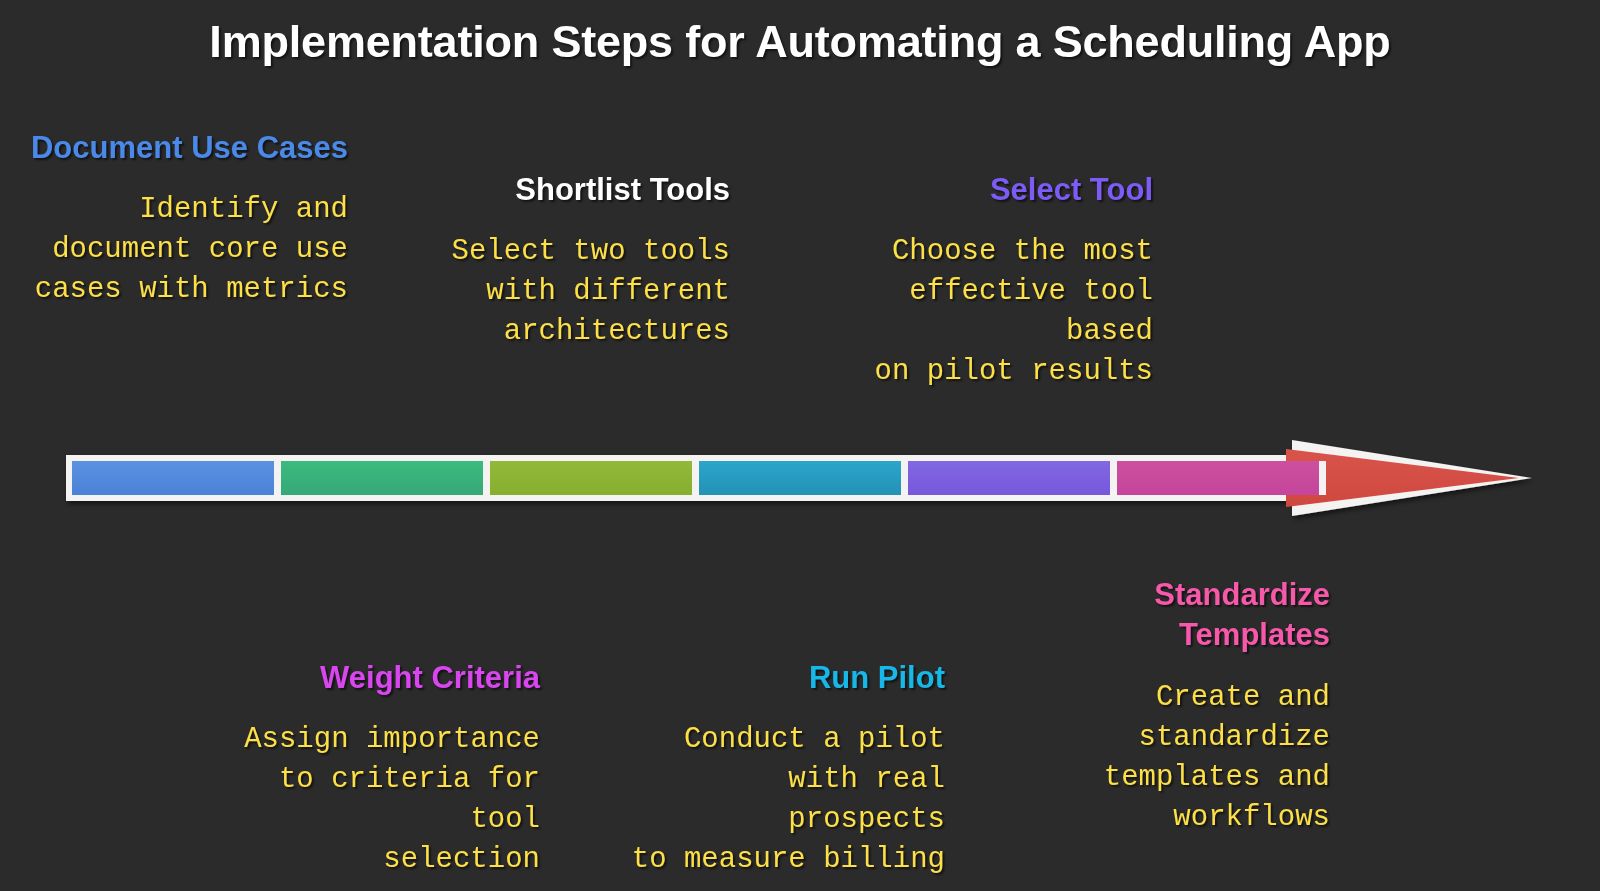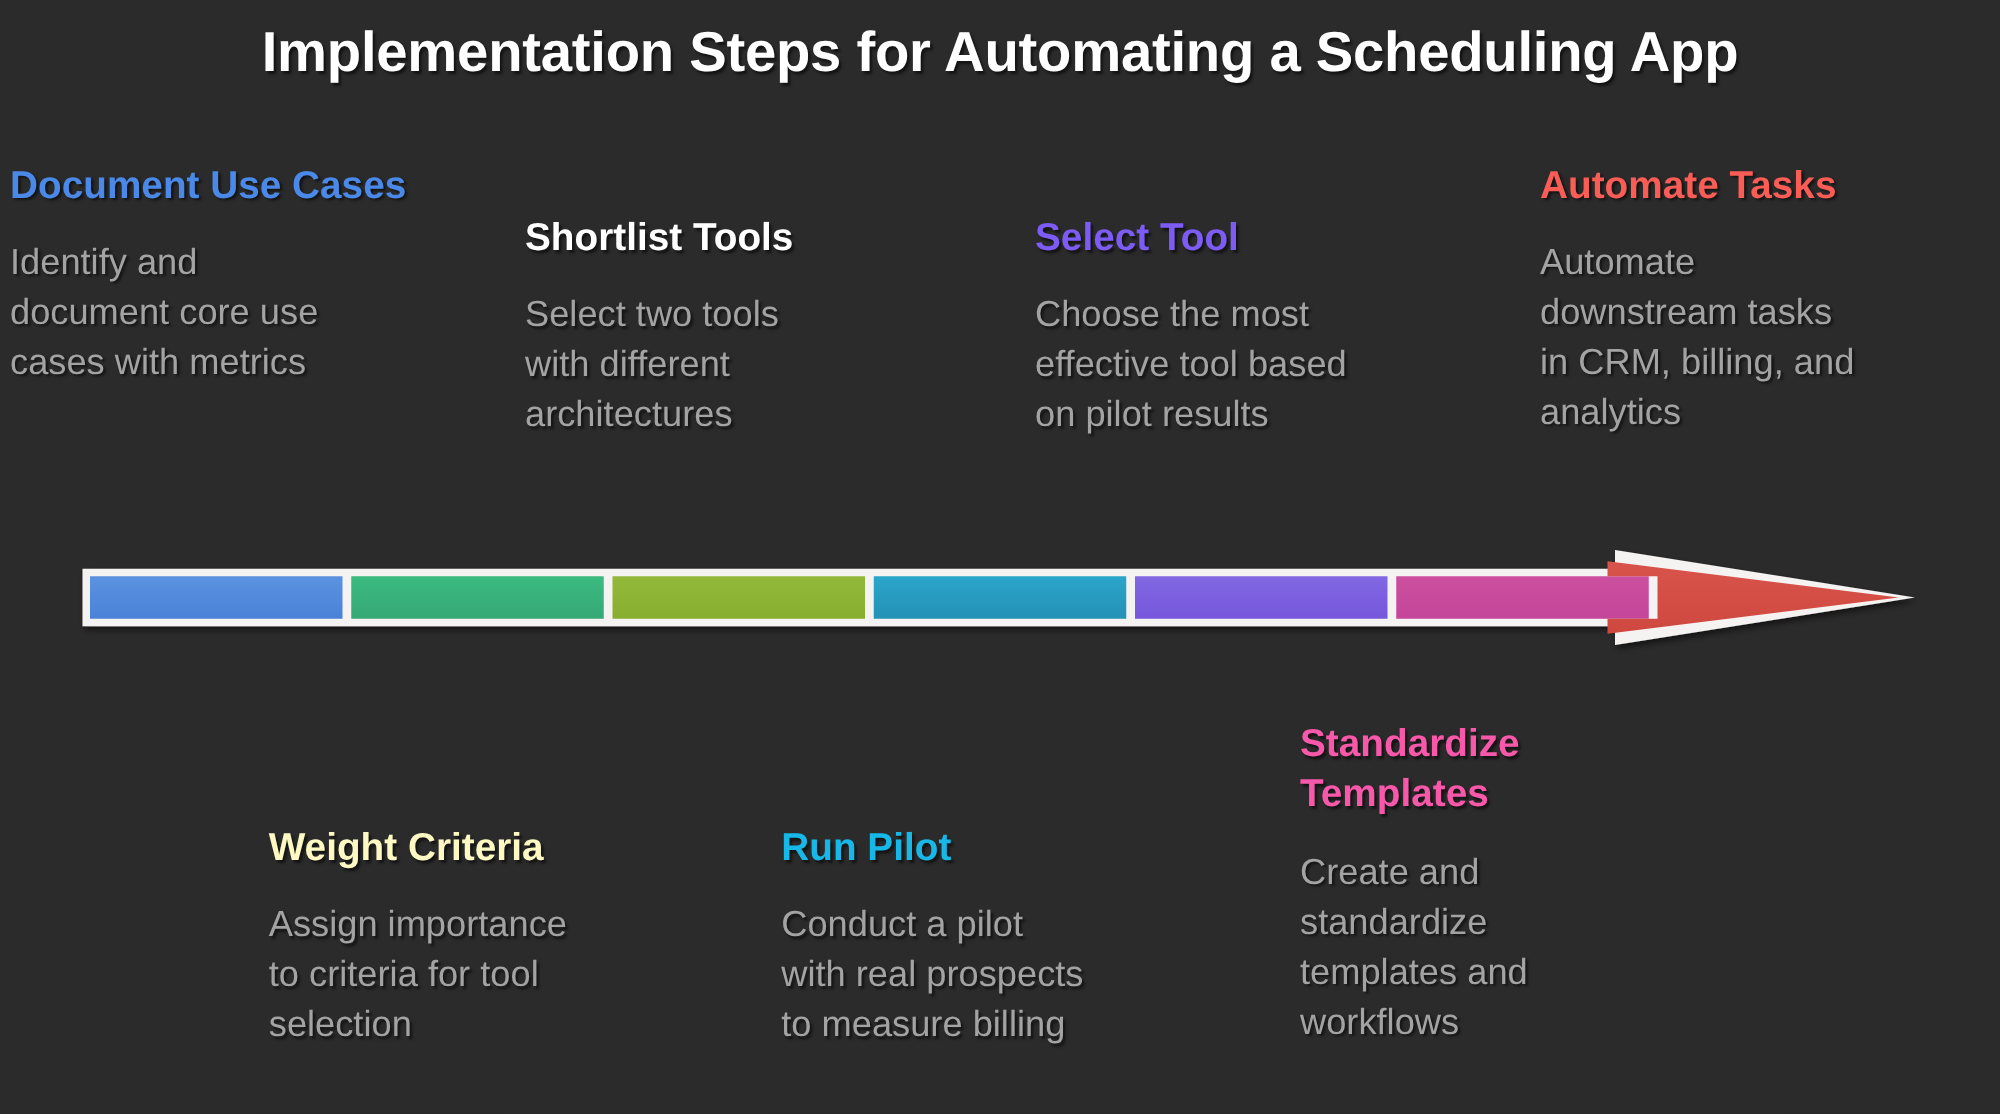--- a/index.html
+++ b/index.html
@@ -32,37 +32,38 @@
     font-size: 45px;
     font-weight: bold;
     letter-spacing: -0.2px;
     font-stretch: condensed;
     text-shadow: 2px 2px 2px rgba(0,0,0,0.55);
   }
 
   
   .step {
     position: absolute;
-    text-align: left;
+    text-align: right;
   }
   .step-title {
     font-size: 31px;
     font-weight: bold;
     line-height: 1.30;
     text-shadow: 2px 2px 2px rgba(0,0,0,0.55);
     margin: 0;
   }
   .step-desc {
     font-size: 29px;
     font-weight: normal;
     line-height: 1.38;
-    color: #a3a3a3;
+    color: #fde047;
     text-shadow: 2px 2px 2px rgba(0,0,0,0.55);
     margin: 0;
     white-space: pre-line;
+    font-family: Liberation Mono, monospace;
   }
   .step.top .step-desc { margin-top: 22px; }
   .step.bottom .step-desc { margin-top: 22px; }
 
   
   .arrow-wrap {
     position: absolute;
     left: 60px;
     top: 425px;
     width: 1490px;
@@ -91,30 +92,23 @@
 architectures</div>
   </div>
 
   <div class="step top" style="left:828px; top:170px; width:325px;">
     <div class="step-title" style="color:#7c5cf5;">Select Tool</div>
     <div class="step-desc">Choose the most
 effective tool based
 on pilot results</div>
   </div>
 
-  <div class="step top" style="left:1232px; top:128px; width:332px;">
-    <div class="step-title" style="color:#fa5c56;">Automate Tasks</div>
-    <div class="step-desc">Automate
-downstream tasks
-in CRM, billing, and
-analytics</div>
-  </div>
 
   <div class="step bottom" style="left:215px; top:658px; width:325px;">
-    <div class="step-title" style="color:#fef9c3;">Weight Criteria</div>
+    <div class="step-title" style="color:#d946ef;">Weight Criteria</div>
     <div class="step-desc">Assign importance
 to criteria for tool
 selection</div>
   </div>
 
   <div class="step bottom" style="left:625px; top:658px; width:320px;">
     <div class="step-title" style="color:#17b7e8;">Run Pilot</div>
     <div class="step-desc">Conduct a pilot
 with real prospects
 to measure billing</div>

